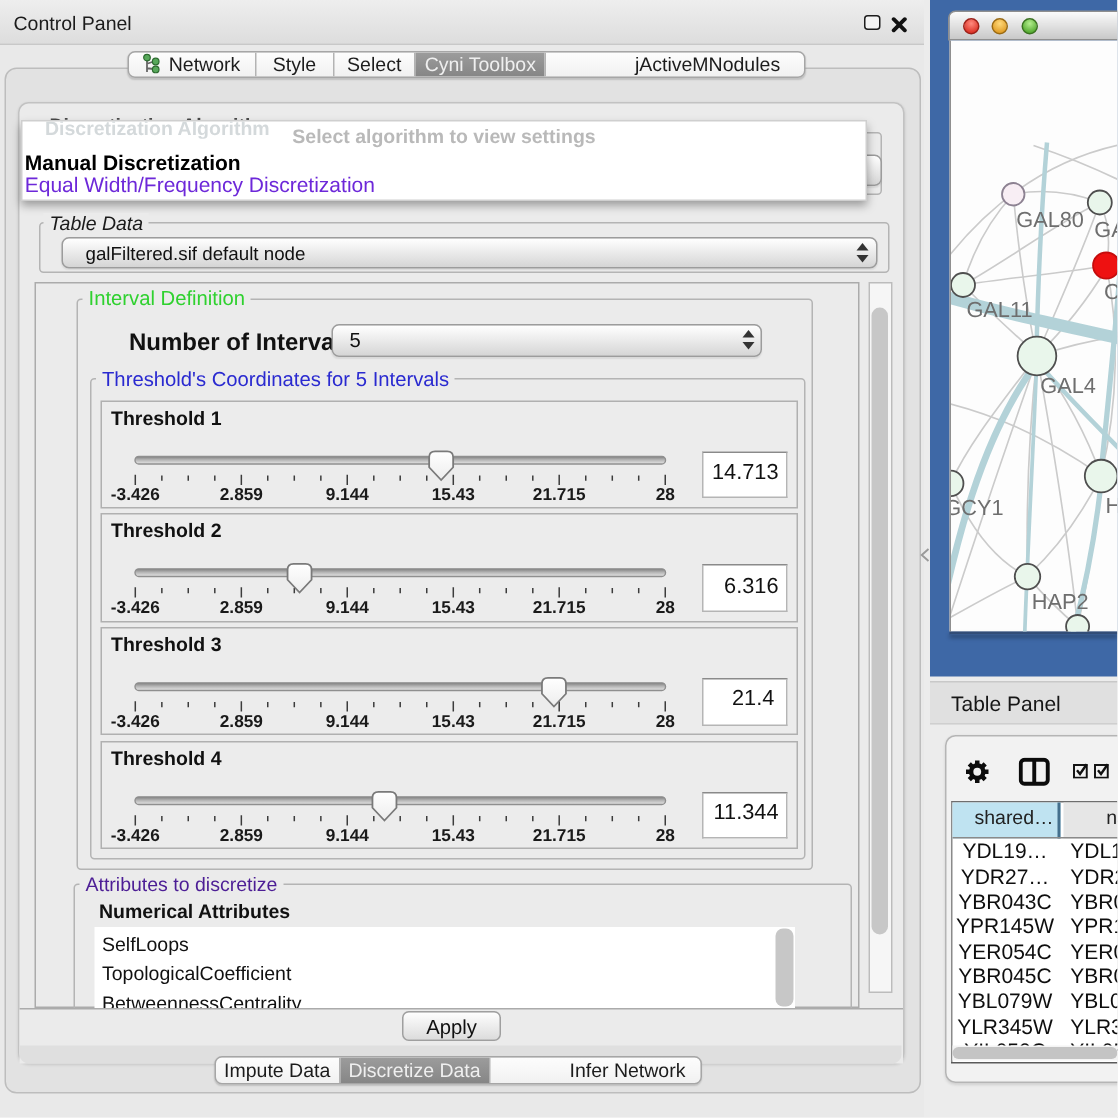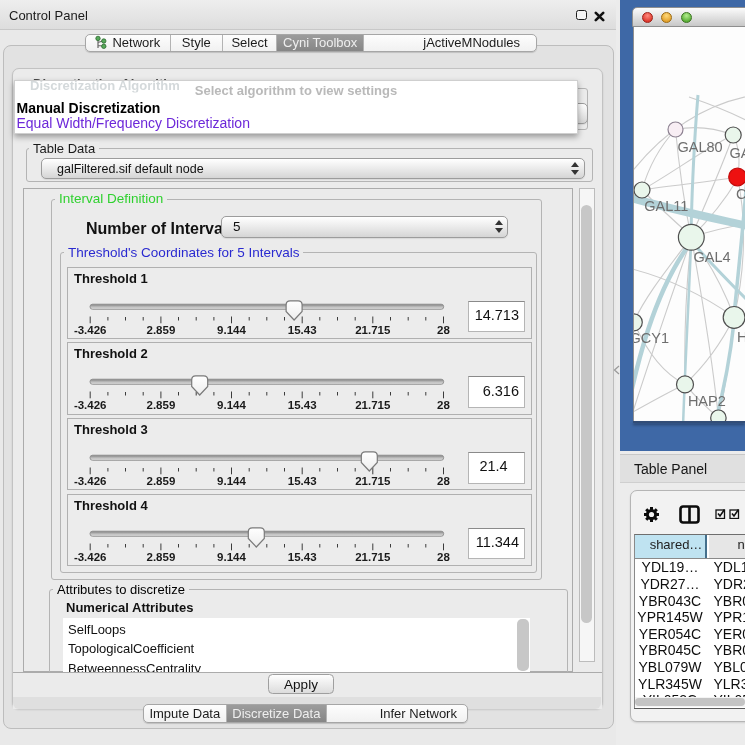--- a/index.html
+++ b/index.html
@@ -42,21 +42,21 @@
 </div>
 <div class="group" style="left:23px;top:88px;width:565px;height:42px;"></div>
 <div class="lbl" style="left:30px;top:75.5px;font-size:13px;font-weight:bold;color:#4a4a4a;background:#ebebeb;padding:0 3px;">Discretization Algorithm</div>
 <div class="combo" style="left:30px;top:103px;width:558px;height:20.5px;"></div>
 <div class="abs" style="left:14px;top:80px;width:564px;height:54px;background:#ffffff;border:1px solid #cfcfcf;box-shadow:0 3px 6px rgba(0,0,0,0.35);"></div>
 <div class="lbl" style="left:30px;top:77.5px;font-size:13px;font-weight:bold;color:#d4d9db;clip-path:inset(3.5px 0 0 0);">Discretization Algorithm</div>
 <div class="lbl" style="left:14px;top:82.5px;width:564px;text-align:center;font-size:13px;font-weight:bold;color:#b9b9b9;">Select algorithm to view settings</div>
 <div class="lbl" style="left:16.5px;top:99.5px;font-size:14px;font-weight:bold;color:#000;">Manual Discretization</div>
 <div class="lbl" style="left:16.5px;top:114.5px;font-size:14px;color:#6d28d9;">Equal Width/Frequency Discretization</div>
 <div class="group" style="left:26px;top:148px;width:567px;height:34px;"></div>
-<div class="gchip" style="left:29px;top:141.5px;color:#1a1a1a;">Table Data</div>
+<div class="gchip" style="left:29px;top:141.5px;color:#1a1a1a;font-style:italic;">Table Data</div>
 <div class="combo" style="left:41px;top:158px;width:544px;height:21px;"></div>
 <div class="lbl" style="left:57px;top:161.5px;font-size:12.5px;color:#111;">galFiltered.sif default node</div>
 <svg class="abs" style="left:569px;top:161px;" width="12" height="15" viewBox="0 0 12 15">
       <path d="M6 1 L10 6 L2 6 Z" fill="#333"></path>
       <path d="M6 14 L10 9 L2 9 Z" fill="#333"></path>
     </svg>
 <div class="abs" style="left:23px;top:188px;width:550px;height:484px;border:1px solid #ababab;background:#ebebeb;"></div>
 <div class="abs" style="left:578.5px;top:188px;width:16.5px;height:474px;background:#f6f6f6;border:1px solid #bcbcbc;"></div>
 <div class="abs" style="left:581px;top:205px;width:11px;height:418px;background:#c7c7c7;border-radius:6px;"></div>
 <div class="group" style="left:51px;top:199px;width:491px;height:381px;"></div>
@@ -140,21 +140,21 @@
       <path d="M22.2 49.5 L22.2 56.3 M39.9 50 L39.9 53.5 M57.5 50 L57.5 53.5 M75.2 50 L75.2 53.5 M92.9 49.5 L92.9 56.3 M110.5 50 L110.5 53.5 M128.2 50 L128.2 53.5 M145.9 50 L145.9 53.5 M163.5 49.5 L163.5 56.3 M181.2 50 L181.2 53.5 M198.8 50 L198.8 53.5 M216.5 50 L216.5 53.5 M234.2 49.5 L234.2 56.3 M251.8 50 L251.8 53.5 M269.5 50 L269.5 53.5 M287.2 50 L287.2 53.5 M304.8 49.5 L304.8 56.3 M322.5 50 L322.5 53.5 M340.2 50 L340.2 53.5 M357.8 50 L357.8 53.5 M375.5 49.5 L375.5 56.3" stroke="#3c3c3c" stroke-width="1"></path>
       <text x="22.2" y="66.6" font-size="11.5" font-weight="bold" fill="#1a1a1a" text-anchor="middle" font-family="Liberation Sans">-3.426</text>
       <text x="92.9" y="66.6" font-size="11.5" font-weight="bold" fill="#1a1a1a" text-anchor="middle" font-family="Liberation Sans">2.859</text>
       <text x="163.5" y="66.6" font-size="11.5" font-weight="bold" fill="#1a1a1a" text-anchor="middle" font-family="Liberation Sans">9.144</text>
       <text x="234.2" y="66.6" font-size="11.5" font-weight="bold" fill="#1a1a1a" text-anchor="middle" font-family="Liberation Sans">15.43</text>
       <text x="304.8" y="66.6" font-size="11.5" font-weight="bold" fill="#1a1a1a" text-anchor="middle" font-family="Liberation Sans">21.715</text>
       <text x="375.5" y="66.6" font-size="11.5" font-weight="bold" fill="#1a1a1a" text-anchor="middle" font-family="Liberation Sans">28</text>
       <path d="M293.3 37.9 Q293.3 33.9 297.3 33.9 L305.3 33.9 Q309.3 33.9 309.3 37.9 L309.3 44.5 L301.3 53 L293.3 44.5 Z" fill="url(#th417x9)" stroke="#7a7a7a" stroke-width="1.2"></path>
     </svg>
 <div class="abs" style="left:468px;top:451.9px;width:57px;height:31.7px;background:#fff;border:1px solid #b5b5b5;border-top:1.5px solid #8a8a8a;"></div>
-<div class="lbl" style="left:468px;top:458.4px;width:51px;text-align:center;font-size:14.5px;color:#111;">21.4</div>
+<div class="lbl" style="left:468px;top:458.4px;width:51px;text-align:left;font-size:14.5px;color:#111;padding-left:20px;">21.4</div>
 <div class="abs" style="left:67px;top:493.6px;width:465px;height:72.5px;background:#ececec;border:1px solid #b0b0b0;"></div>
 <div class="lbl" style="left:74px;top:497.6px;font-size:13px;font-weight:bold;color:#111;">Threshold 4</div>
 <svg class="abs" style="left:68px;top:493.6px;" width="463" height="71" viewBox="0 0 463 71">
       <defs>
         <linearGradient id="tg493x6" x1="0" y1="0" x2="0" y2="1">
           <stop offset="0" stop-color="#7d7d7d"></stop>
           <stop offset="0.45" stop-color="#b4b4b4"></stop>
           <stop offset="1" stop-color="#e6e6e6"></stop>
         </linearGradient>
         <linearGradient id="th493x6" x1="0" y1="0" x2="0" y2="1">
@@ -168,21 +168,21 @@
       <text x="92.9" y="66.6" font-size="11.5" font-weight="bold" fill="#1a1a1a" text-anchor="middle" font-family="Liberation Sans">2.859</text>
       <text x="163.5" y="66.6" font-size="11.5" font-weight="bold" fill="#1a1a1a" text-anchor="middle" font-family="Liberation Sans">9.144</text>
       <text x="234.2" y="66.6" font-size="11.5" font-weight="bold" fill="#1a1a1a" text-anchor="middle" font-family="Liberation Sans">15.43</text>
       <text x="304.8" y="66.6" font-size="11.5" font-weight="bold" fill="#1a1a1a" text-anchor="middle" font-family="Liberation Sans">21.715</text>
       <text x="375.5" y="66.6" font-size="11.5" font-weight="bold" fill="#1a1a1a" text-anchor="middle" font-family="Liberation Sans">28</text>
       <path d="M180.3 37.9 Q180.3 33.9 184.3 33.9 L192.3 33.9 Q196.3 33.9 196.3 37.9 L196.3 44.5 L188.3 53 L180.3 44.5 Z" fill="url(#th493x6)" stroke="#7a7a7a" stroke-width="1.2"></path>
     </svg>
 <div class="abs" style="left:468px;top:527.6px;width:57px;height:31.7px;background:#fff;border:1px solid #b5b5b5;border-top:1.5px solid #8a8a8a;"></div>
 <div class="lbl" style="left:468px;top:534.1px;width:51px;text-align:right;font-size:14.5px;color:#111;">11.344</div>
 <div class="group" style="left:49px;top:589px;width:519px;height:100px;"></div>
-<div class="gchip" style="left:53px;top:582.5px;color:#000000;">Attributes to discretize</div>
+<div class="gchip" style="left:53px;top:582.5px;color:#4c1d95;">Attributes to discretize</div>
 <div class="lbl" style="left:66px;top:599.5px;font-size:13px;font-weight:bold;color:#111;">Numerical Attributes</div>
 <div class="abs" style="left:63px;top:617.5px;width:467px;height:56px;background:#ffffff;"></div>
 <div class="lbl" style="left:68px;top:621.5px;font-size:13px;color:#111;">SelfLoops</div>
 <div class="lbl" style="left:68px;top:641px;font-size:13px;color:#111;">TopologicalCoefficient</div>
 <div class="lbl" style="left:68px;top:660.5px;font-size:13px;color:#111;">BetweennessCentrality</div>
 <div class="abs" style="left:517px;top:619px;width:12px;height:52px;background:#c7c7c7;border-radius:5px;"></div>
 <div class="abs" style="left:12.5px;top:672px;width:589px;height:36.5px;background:#ebebeb;"></div>
 <div class="abs" style="left:12.5px;top:671.5px;width:589px;height:1px;background:#ababab;"></div>
 <div class="abs" style="left:13px;top:697px;width:588px;height:11.5px;background:#dfdfdf;border-radius:0 0 6px 6px;"></div>
 <div class="abs" style="left:268px;top:674px;width:66px;height:20px;border:1px solid #9f9f9f;border-radius:4.5px;background:linear-gradient(#fefefe,#dcdcdc);text-align:center;line-height:19px;font-size:13.5px;color:#111;">Apply</div>

